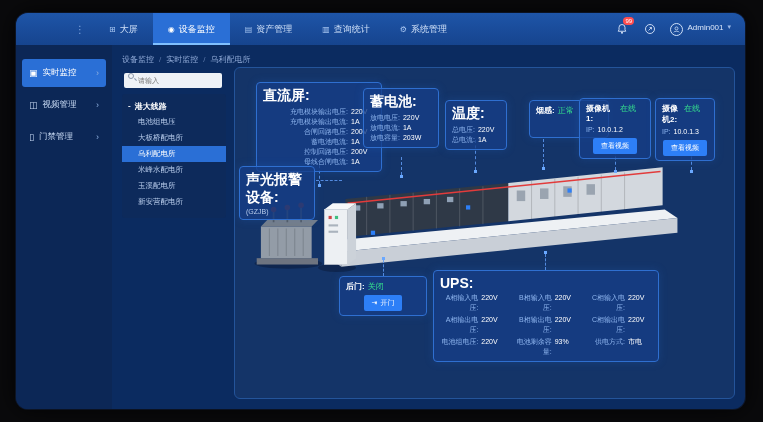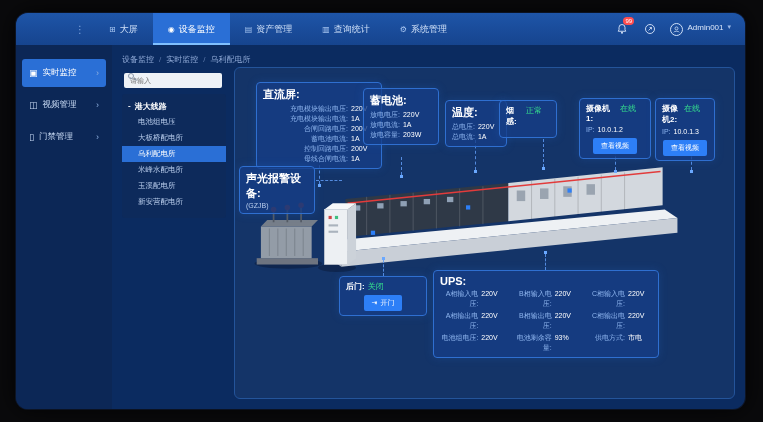--- a/index.html
+++ b/index.html
@@ -40,36 +40,36 @@
   .content { flex:1; padding:6px 10px 10px 10px; display:flex; flex-direction:column; }
   .crumbs { font-size:8px; color:#8fa9d6; height:16px; display:flex; align-items:center; gap:5px; }
   .crumb { cursor:pointer; }
   .crumb-sep { color:#5f7bad; }
   .workspace { display:flex; flex:1; }
 
   
   .treecol { width:104px; flex-shrink:0; display:flex; flex-direction:column; }
   .search-box { position:relative; margin:2px 4px 6px 2px; }
   .search-input { width:100%; height:15px; border:none; border-radius:2px; background:#eef2f7;
-    font-size:7px; padding:0 4px 0 6px; color:#445; outline:none; }
+    font-size:7px; padding:0 4px 0 14px; color:#445; outline:none; }
   .search-ico { position:absolute; left:4px; top:4px; width:6px; height:6px;
     border:1px solid #8a97ab; border-radius:50%; }
   .search-ico::after { content:""; position:absolute; left:5px; top:5px; width:3px; height:1px;
     background:#8a97ab; transform:rotate(45deg); }
   .tree-box { background:#0d2a5b; border-radius:3px; padding:5px 0 8px 0; }
   .tree-root { font-size:8px; color:#fff; font-weight:bold; padding:2px 6px; display:flex; gap:4px; cursor:pointer; }
   .tree-item { font-size:7.5px; color:#b9cdec; padding:3px 6px 3px 16px; cursor:pointer; }
   .tree-item.active { background:#2a6fd6; color:#fff; }
 
   
   .canvas { flex:1; margin-left:8px; position:relative; background:#143468;
     border:1px solid #24549a; border-radius:6px; overflow:hidden; }
   .panel { position:absolute; background:rgba(22,62,134,.78); border:1px solid #2f6fd0;
     border-radius:4px; padding:4px 6px; box-shadow:0 0 10px rgba(45,120,230,.18); }
-  .p-title { font-size:11px; font-weight:bold; color:#fff; margin-bottom:2px; }
+  .p-title { font-size:14px; font-weight:bold; color:#fff; margin-bottom:2px; }
   .p-row { display:flex; font-size:7px; line-height:10px; }
   .lbl { color:#8fb6ef; flex:1; text-align:right; }
   .val { color:#fff; margin-left:3px; min-width:24px; text-align:left; }
   .green { color:#35e08d !important; }
   .inline-title { display:flex; font-size:8px; }
   .inline-title b { color:#fff; font-weight:bold; }
   .btn { background:#2d7ff7; color:#fff; font-size:7px; border:none; border-radius:2px;
     padding:3px 8px; display:inline-flex; align-items:center; gap:3px; cursor:pointer; }
   .btn-row { display:flex; justify-content:center; margin-top:3px; }
   .ip-row { font-size:7px; margin:2px 0; }
@@ -77,21 +77,21 @@
 
   
   .dc { left:21px; top:14px; width:126px; }
   
   .batt { left:128px; top:20px; width:76px; }
   .batt .lbl { text-align:left; flex:none; }
   
   .temp { left:210px; top:32px; width:62px; }
   .temp .lbl { text-align:left; flex:none; }
   
-  .smoke { left:264px; top:32px; width:58px; height:38px; }
+  .smoke { left:294px; top:32px; width:80px; height:38px; }
   
   .cam1 { left:344px; top:30px; width:72px; }
   .cam2 { left:420px; top:30px; width:60px; }
   
   .alarm { left:4px; top:98px; width:76px; }
   .alarm .p-title { margin-bottom:1px; }
   .alarm-sub { font-size:7px; color:#b9cdec; }
   
   .door { left:104px; top:208px; width:88px; }
   

